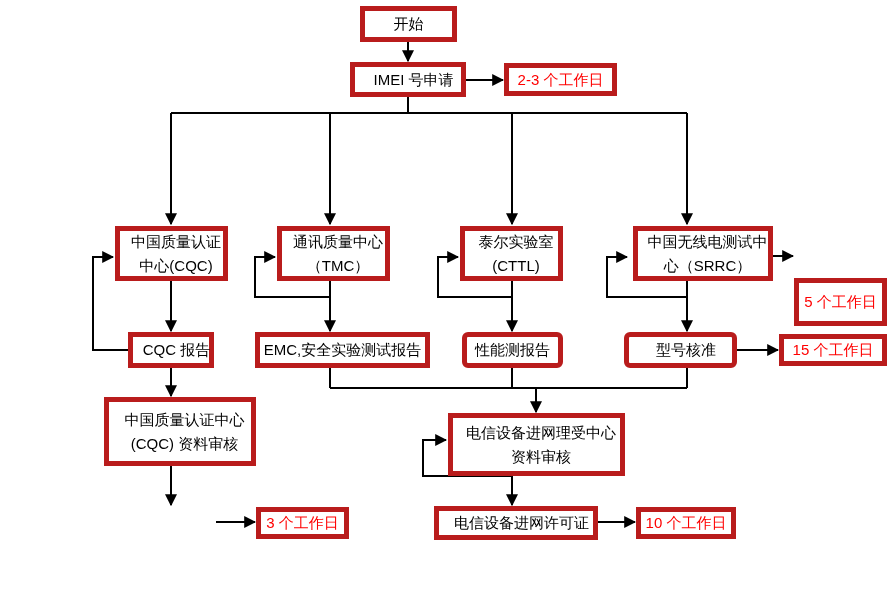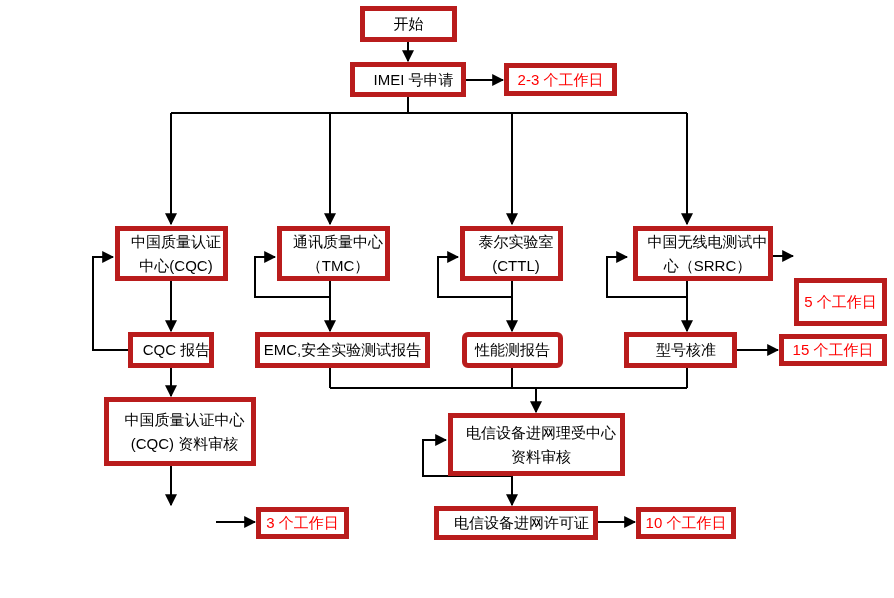--- a/index.html
+++ b/index.html
@@ -164,21 +164,21 @@
   </div>
 
   <div class="node left pad" style="left:128px; top:332px; width:86px; height:36px;">
     <span class="ln">CQC 报告</span>
   </div>
 
   <div class="node center" style="left:462px; top:332px; width:101px; height:36px;border-radius:6px;">
     <span class="ln">性能测报告</span>
   </div>
 
-  <div class="node left pad" style="left:624px; top:332px; width:113px; height:36px;">
+  <div class="node left pad" style="left:624px; top:332px; width:113px; height:36px;border-radius:6px;">
     <span class="ln">型号核准</span>
   </div>
 
   <div class="node duration" style="left:779px; top:334px; width:108px; height:32px;align-items:center;">
     <span class="ln">15 个工作日</span>
   </div>
 
   <div class="node left" style="left:448px; top:413px; width:177px; height:63px;">
     <span class="ln">电信设备进网理受中心</span>
     <span class="ln">资料审核</span>

